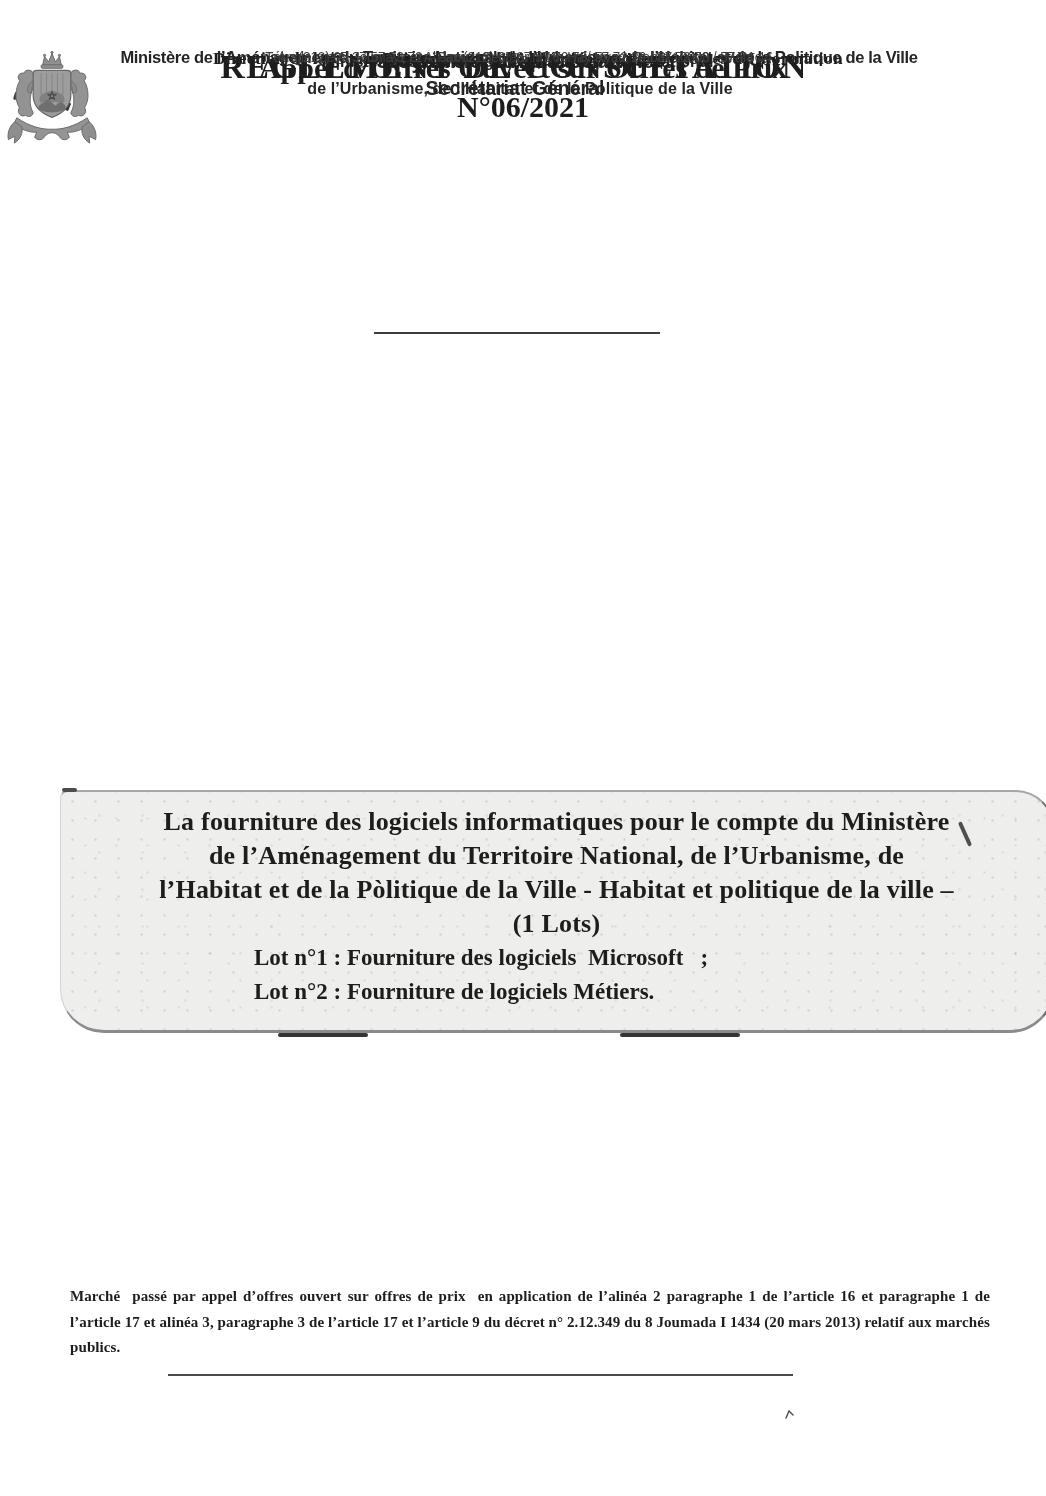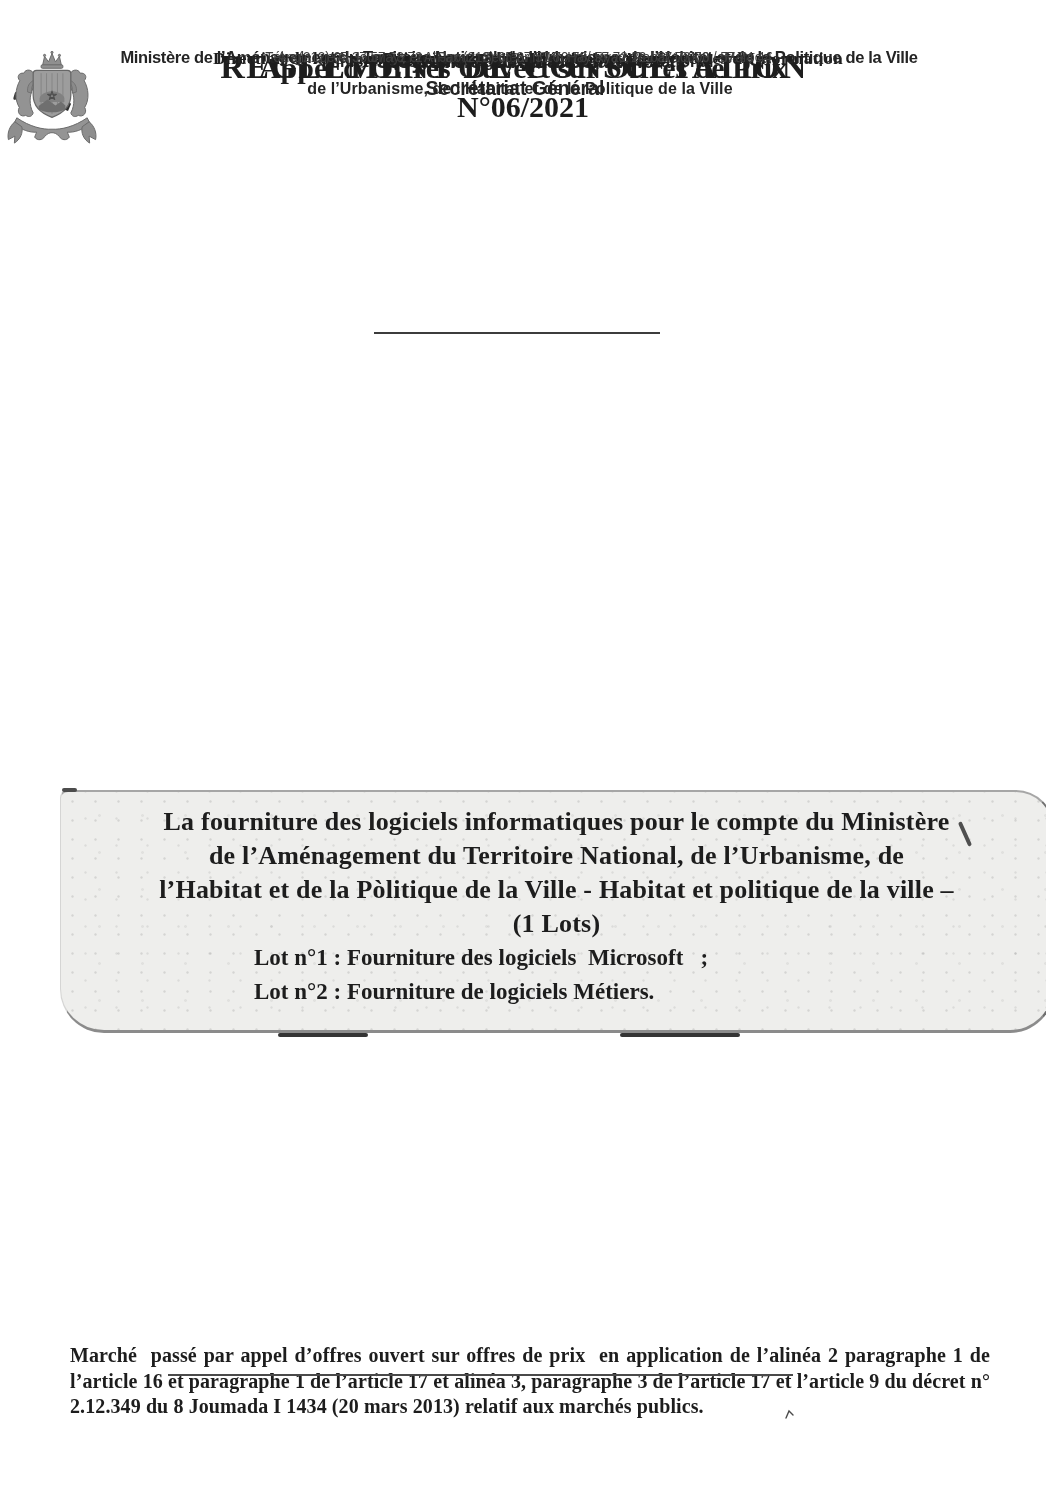--- a/index.html
+++ b/index.html
@@ -46,21 +46,21 @@
     padding-top:13px;
   }
   .subject-box .line{font-size:26px;line-height:34px;text-align:center;letter-spacing:.2px;}
   .subject-box .lot{font-size:23px;line-height:34px;text-align:left;padding-left:193px;}
   .seg{position:absolute;height:4px;background:#343434;border-radius:2px;}
   .seg1{left:278px;top:985px;width:90px;}
   .seg2{left:620px;top:985px;width:120px;}
   .box-tick{left:62px;top:740px;width:15px;height:4px;background:#4c4c4c;border-radius:2px;}
   .box-right-streak{left:963px;top:773px;width:4px;height:26px;background:#4f4f4f;border-radius:2px;transform:rotate(-24deg);}
 
-  .legal{left:70px;top:1295px;width:920px;font-size:20px;line-height:25.5px;text-align:justify;letter-spacing:.1px;font-family:Liberation Serif, serif;}
+  .legal{left:70px;top:1236px;width:920px;font-size:15px;line-height:25.5px;text-align:justify;letter-spacing:.1px;font-family:Liberation Serif, serif;}
   .divider2{left:168px;top:1326px;width:625px;height:2px;background:#4a4a4a;}
   .footer-ministry{left:0;top:1342;width:1038px;font-size:16.5px;letter-spacing:-.35px;}
   .footer-sub{left:0;width:1038px;font-size:15.5px;color:#3d3d3d;}
   .footer-address{top:1366;}
   .footer-phone{top:1388;}
   .condense{display:inline-block;transform:scaleX(.86);transform-origin:50% 50%;white-space:pre;}
   .page-number{left:0;top:1446;width:1022px;font-family:"Liberation Serif",serif;font-size:18px;color:#2a2a2a;}
 
   .speck1{left:14px;top:44px;width:3px;height:8px;background:#3a3a3a;border-radius:2px;transform:rotate(16deg);}
   .speck2{left:61px;top:51px;width:12px;height:13px;}

